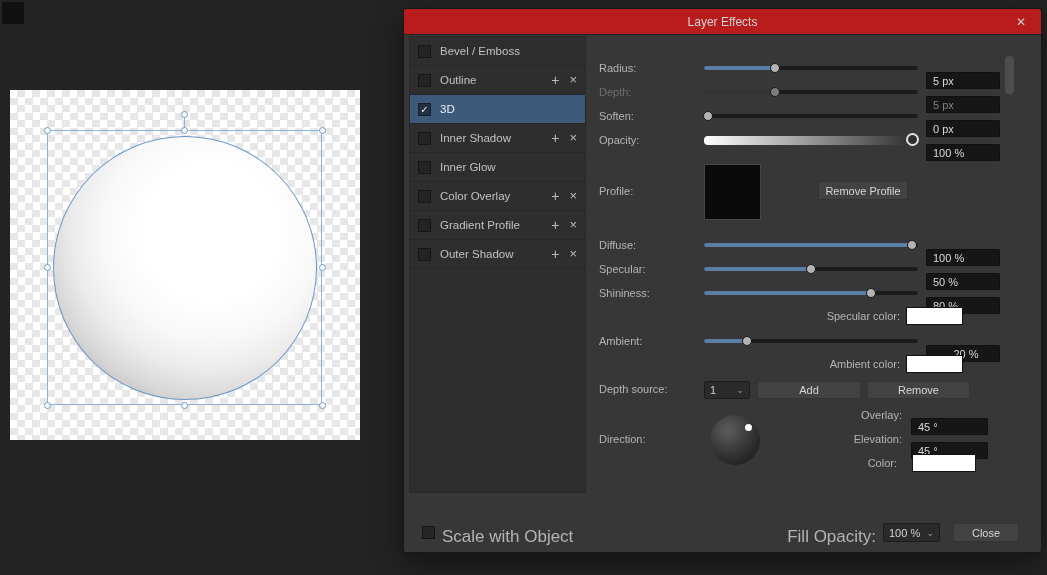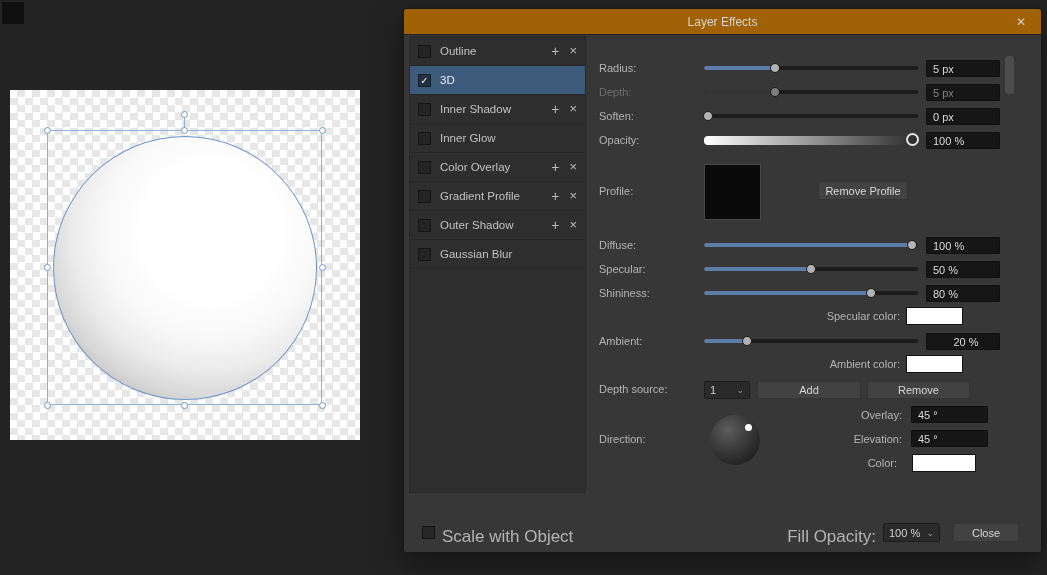--- a/index.html
+++ b/index.html
@@ -37,21 +37,21 @@
   }
   .stem{ left:174px; top:27px; width:1px; height:13px; background:rgba(125,165,215,.85); }
 
   
   .dialog{
     left:403px; top:8px; width:639px; height:545px;
     background:#373737; border:1px solid #181818; border-radius:3px;
     box-shadow:0 10px 30px rgba(0,0,0,.45);
   }
   .titlebar{
-    left:0; top:0; right:0; height:26px; background:#a16207;
+    left:0; top:0; right:0; height:26px; background:#b91c1c;
     border-bottom:1px solid #232323; border-radius:3px 3px 0 0;
     display:flex; align-items:center; justify-content:center;
   }
   .title{ font-size:12px; color:#d4d4d4; }
   .close-x{
     position:absolute; right:12px; top:5px; font-size:12px; color:#cfcfcf;
     width:16px; height:16px; text-align:center; line-height:16px; cursor:default;
   }
 
   
@@ -73,21 +73,21 @@
   .fx-actions{ display:flex; align-items:center; gap:10px; }
   .fx-add{ font-size:14px; color:#bdbdbd; line-height:12px; }
   .fx-del{ font-size:13px; color:#bdbdbd; line-height:12px; }
 
   
   .clabel{ position:absolute; font-size:11px; color:#b4b4b4; white-space:nowrap; }
   .clabel.dim{ color:#6d6d6d; }
   .valbox{
     position:absolute; width:74px; height:17px; background:#161616;
     color:#dadada; font-size:11px; line-height:16px; padding-left:6px;
-    border-radius:1px; border:1px solid #101010;
+    border-radius:1px; border:1px solid #101010;margin-top:12px;
   }
   .valbox.dim{ color:#828282; }
 
   
   .slider{ position:absolute; width:214px; height:16px; }
   .slider .track{ position:absolute; left:0; right:0; top:6px; height:4px; background:#1c1c1c; border-radius:2px; }
   .slider .fill{ position:absolute; left:0; top:6px; height:4px; width:var(--pct,0%); background:#5b7ea8; border-radius:2px; }
   .slider .knob{
     position:absolute; top:3px; left:var(--pct,0%); width:10px; height:10px; margin-left:-5px;
     border-radius:50%; background:#b3b3b3; border:1px solid #191919;
@@ -151,20 +151,25 @@
   <div class="abs dialog">
 
     <div class="abs titlebar">
       <span class="title">Layer Effects</span>
     </div>
     <div class="close-x">✕</div>
 
     <div class="abs fxlist">
         <div class="fx-row">
     <span class="checkbox"></span>
+    <span class="fx-label">Bevel / Emboss</span>
+
+  </div>
+        <div class="fx-row">
+    <span class="checkbox"></span>
     <span class="fx-label">Outline</span>
     <span class="fx-actions">
       <span class="fx-add">+</span>
       <span class="fx-del">×</span>
     </span>
   </div>
         <div class="fx-row selected">
     <span class="checkbox checked">✓</span>
     <span class="fx-label">3D</span>
 
@@ -198,25 +203,20 @@
       <span class="fx-del">×</span>
     </span>
   </div>
         <div class="fx-row">
     <span class="checkbox"></span>
     <span class="fx-label">Outer Shadow</span>
     <span class="fx-actions">
       <span class="fx-add">+</span>
       <span class="fx-del">×</span>
     </span>
-  </div>
-        <div class="fx-row">
-    <span class="checkbox"></span>
-    <span class="fx-label">Gaussian Blur</span>
-
   </div>
       </div>
 
     <span class="clabel" style="left:195px; top:53px;">Radius:</span>
     <div class="slider" style="left: 300px; top: 51px; --pct: 33%;">
       <div class="track"></div>
       <div class="fill"></div>
       <div class="knob"></div>
     </div>
     <div class="valbox" style="left:522px; top:51px;">5 px</div>

